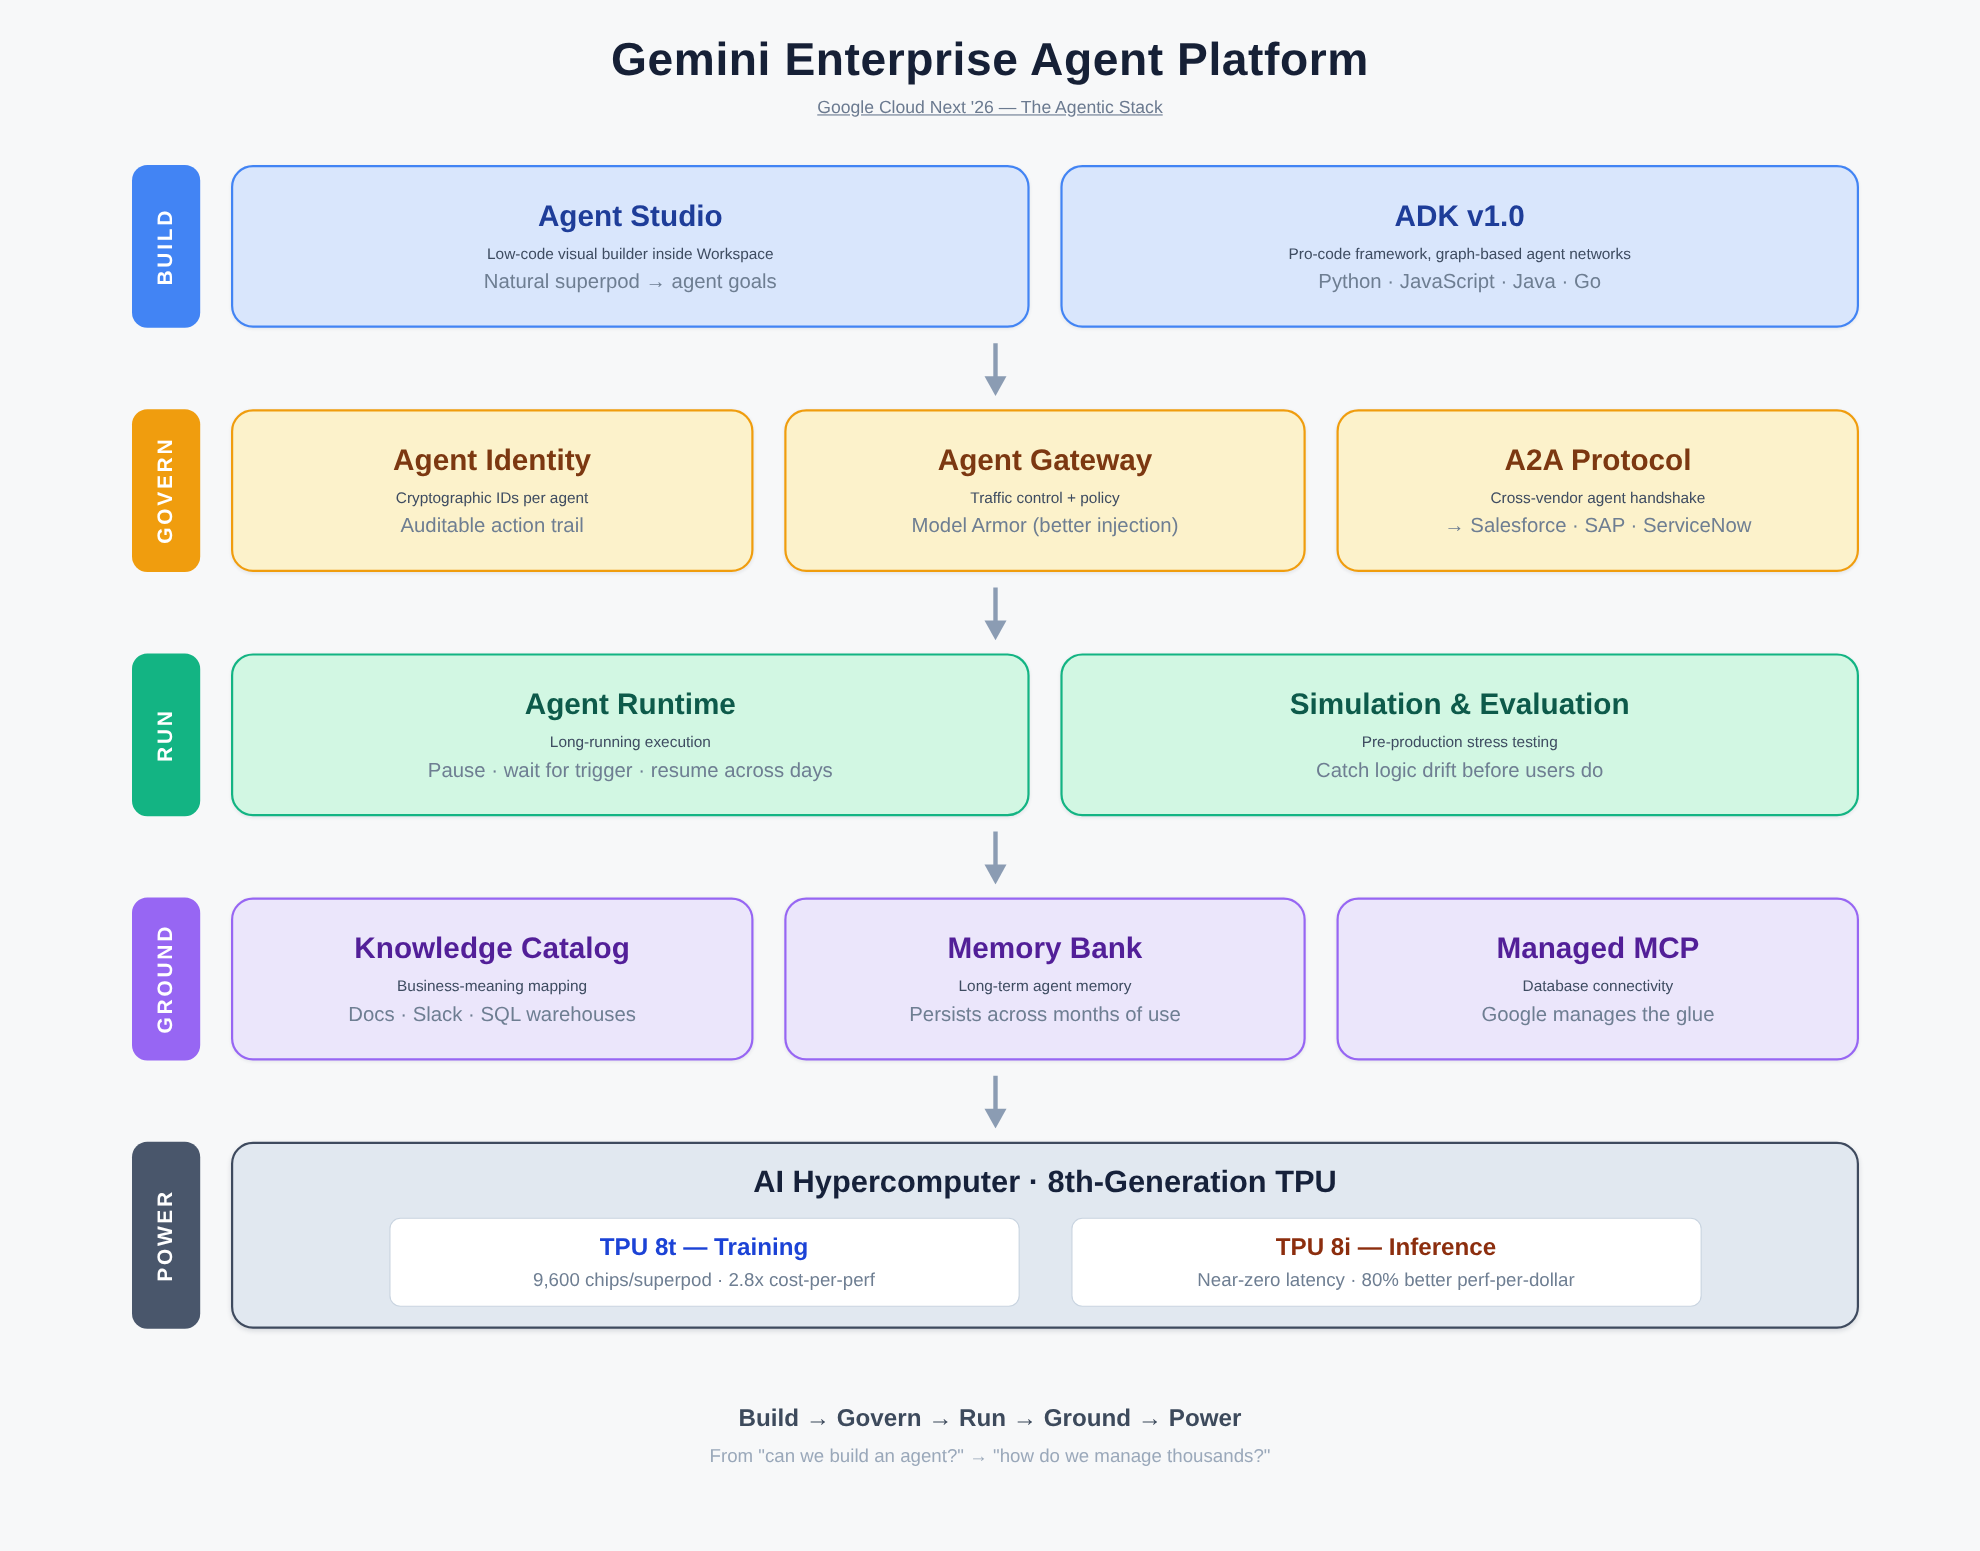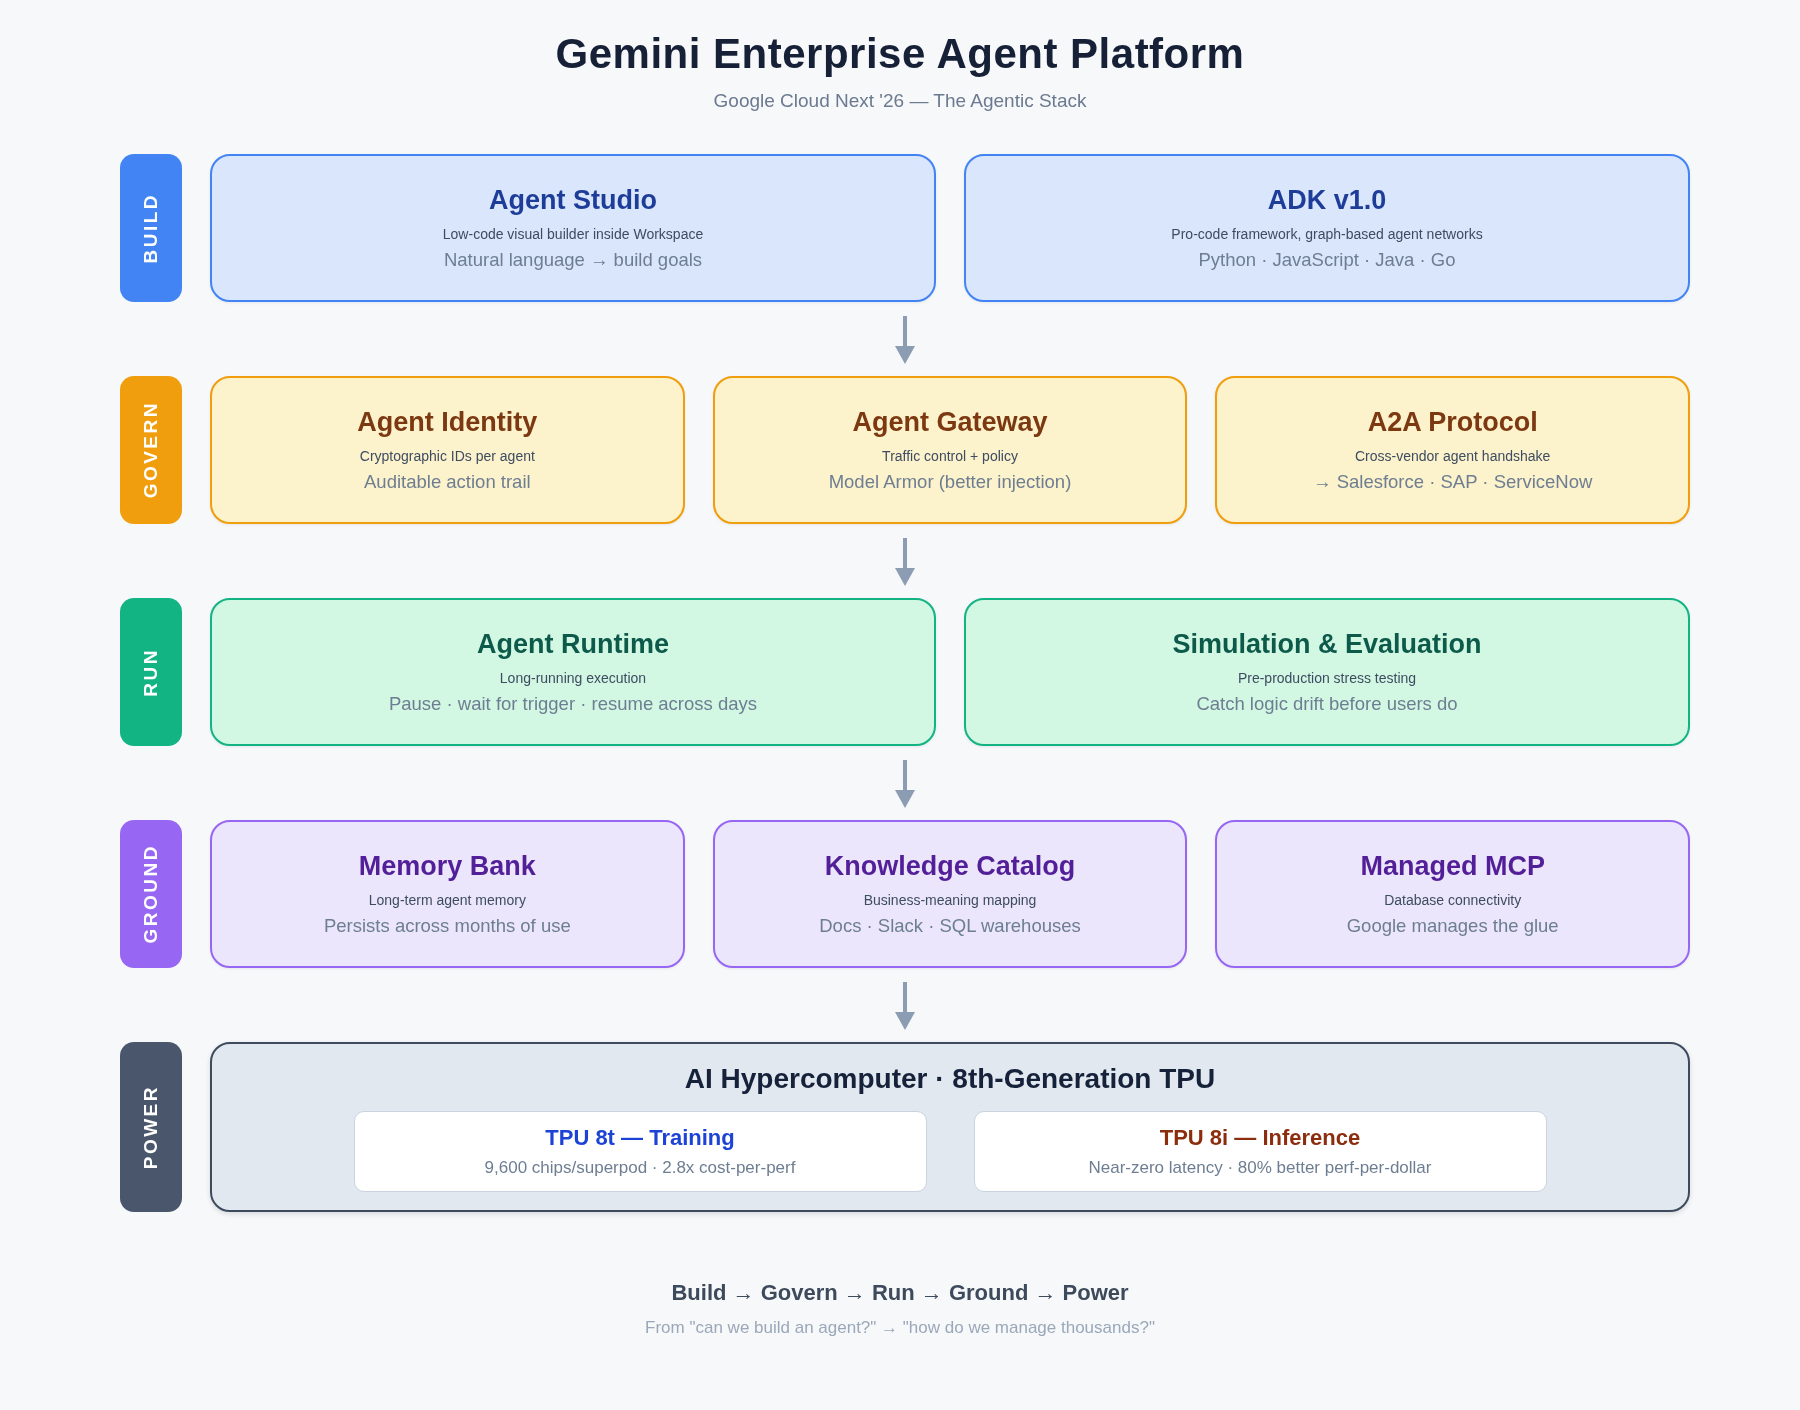--- a/index.html
+++ b/index.html
@@ -11,22 +11,23 @@
   }
   .page { width: 1800px; height: 1226px; }
 
   
   .header { text-align: center; padding-top: 30px; }
   .header h1 {
     font-size: 42px; font-weight: 800; letter-spacing: 0.5px;
     color: var(--title-color, #162036);
   }
   .header .subtitle {
-    margin-top: 12px; font-size: 19px;
+    margin-top: 12px; font-size: 16px;
     color: var(--subtitle-color, #6b7a90);
+    text-decoration: underline;
   }
 
   
   .stack { margin-top: 42px; padding: 0 110px 0 120px; }
   .row { display: flex; gap: 28px; height: 148px; align-items: stretch; }
   .row-label {
     width: 62px; flex: 0 0 62px;
     border-radius: 14px;
     display: flex; align-items: center; justify-content: center;
   }
@@ -104,21 +105,21 @@
   <main class="stack">
 
     <section class="row build">
       <div class="row-label">
         <span>BUILD</span>
       </div>
       <div class="cards">
         <article class="card">
           <h2>Agent Studio</h2>
           <p class="l1">Low-code visual builder inside Workspace</p>
-          <p class="l2">Natural language → build goals</p>
+          <p class="l2">Natural superpod → agent goals</p>
         </article>
         <article class="card">
           <h2>ADK v1.0</h2>
           <p class="l1">Pro-code framework, graph-based agent networks</p>
           <p class="l2">Python · JavaScript · Java · Go</p>
         </article>
       </div>
     </section>
 
     <div class="arrow-gap">
@@ -182,28 +183,28 @@
         <polygon points="3,32 23,32 13,50" fill="#8b9cb3"></polygon>
       </svg>
     </div>
 
     <section class="row ground">
       <div class="row-label">
         <span>GROUND</span>
       </div>
       <div class="cards">
         <article class="card">
+          <h2>Knowledge Catalog</h2>
+          <p class="l1">Business-meaning mapping</p>
+          <p class="l2">Docs · Slack · SQL warehouses</p>
+        </article>
+        <article class="card">
           <h2>Memory Bank</h2>
           <p class="l1">Long-term agent memory</p>
           <p class="l2">Persists across months of use</p>
-        </article>
-        <article class="card">
-          <h2>Knowledge Catalog</h2>
-          <p class="l1">Business-meaning mapping</p>
-          <p class="l2">Docs · Slack · SQL warehouses</p>
         </article>
         <article class="card">
           <h2>Managed MCP</h2>
           <p class="l1">Database connectivity</p>
           <p class="l2">Google manages the glue</p>
         </article>
       </div>
     </section>
 
     <div class="arrow-gap">

